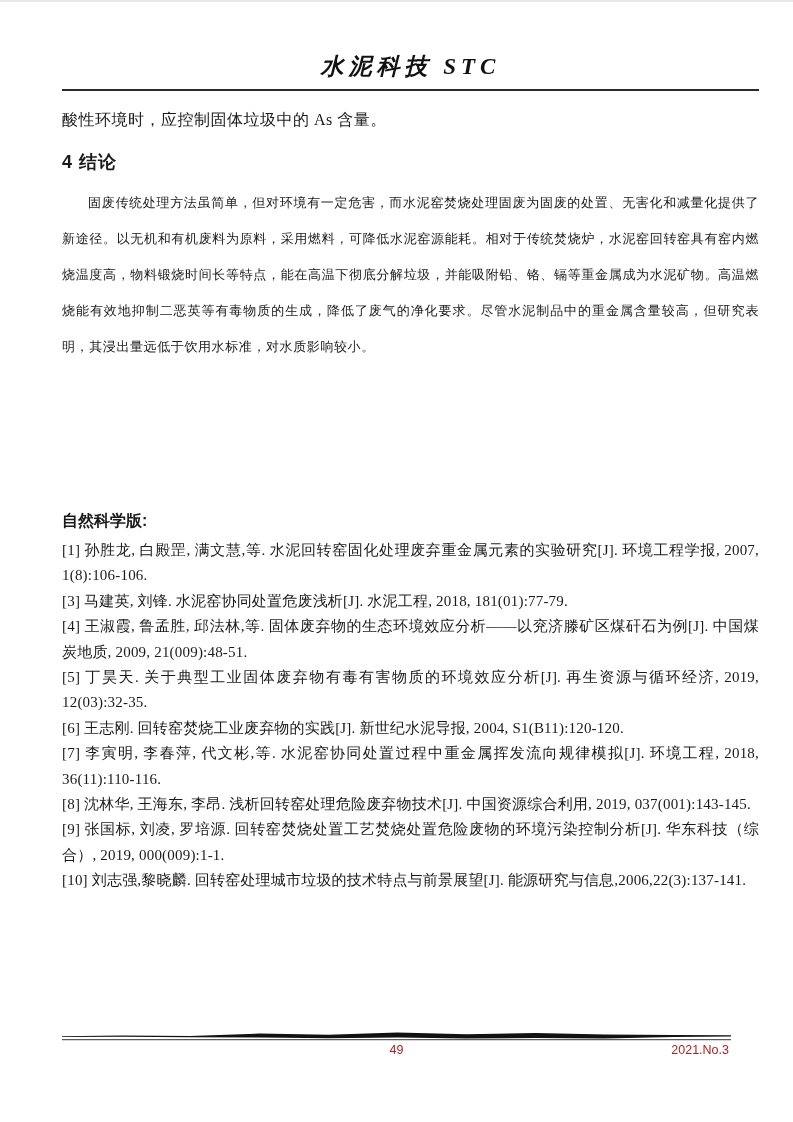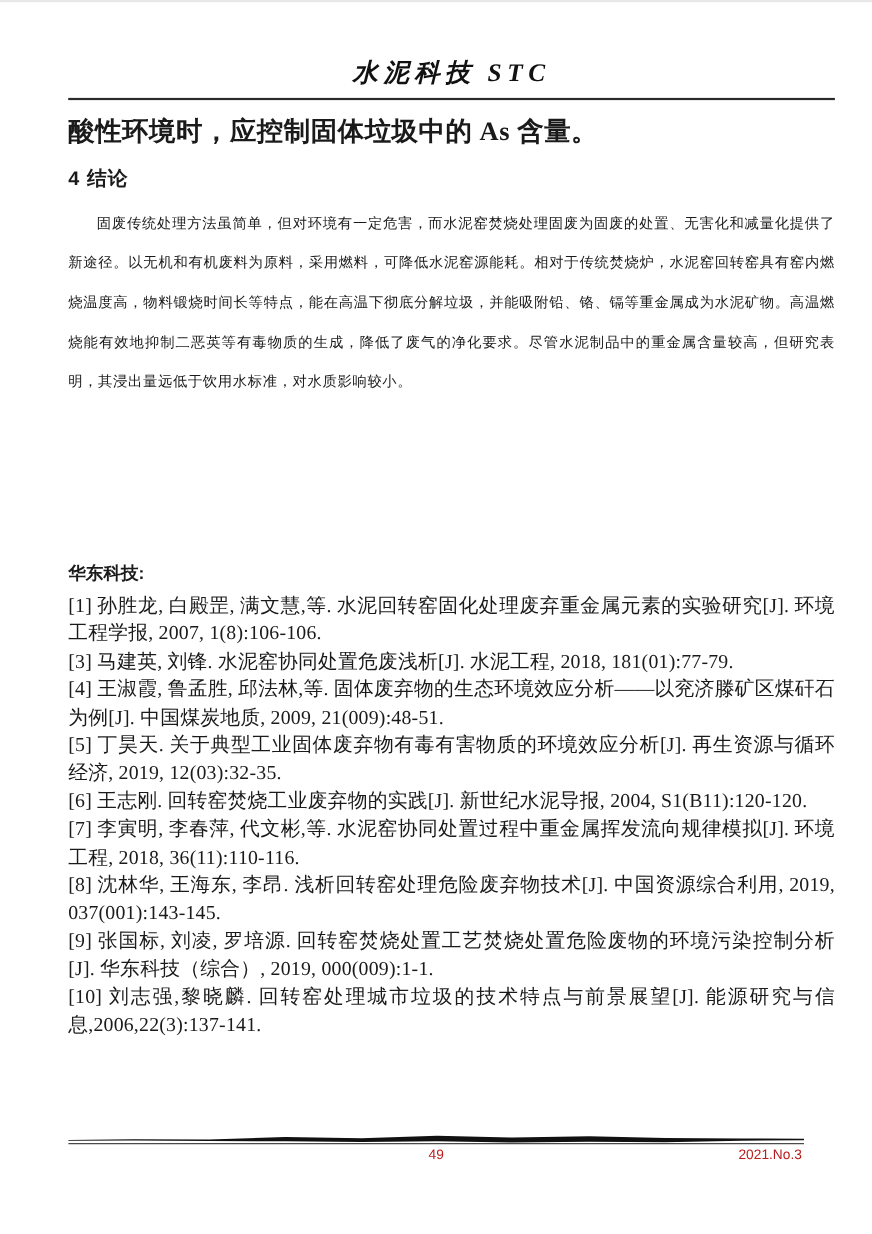--- a/index.html
+++ b/index.html
@@ -29,24 +29,23 @@
     line-height: 30px;
     color: #111;
   }
   .header-rule {
     margin-top: 7px;
     border-bottom: 2px solid #2a2a2a;
   }
   
   .lead-para {
     margin: 15px 0 0 0;
-    font-size: 24px;
+    font-size: 16px;
     line-height: 28px;
     letter-spacing: 0.5px;
-    font-weight: bold;
   }
   .section-heading {
     margin: 16px 0 0 0;
     font-size: 18px;
     font-weight: bold;
     font-family: "Liberation Sans", "DejaVu Sans", sans-serif;
     letter-spacing: 1px;
   }
   .body-para {
     margin: 11px 0 0 0;
@@ -61,21 +60,21 @@
     margin-top: 146px;
   }
   .ref-heading {
     margin: 0 0 6px 0;
     font-size: 16px;
     font-weight: bold;
     font-family: "Liberation Sans", "DejaVu Sans", sans-serif;
   }
   .ref-item {
     margin: 0;
-    font-size: 18px;
+    font-size: 15px;
     line-height: 25.4px;
     text-align: justify;
     letter-spacing: 0.2px;
   }
   
   .footer {
     position: absolute;
     left: 62px;
     right: 62px;
     top: 1028px;
@@ -116,21 +115,21 @@
   </header>
 
   <main>
     <p class="lead-para">酸性环境时，应控制固体垃圾中的 As 含量。</p>
 
     <h2 class="section-heading">4 结论</h2>
 
     <p class="body-para">固废传统处理方法虽简单，但对环境有一定危害，而水泥窑焚烧处理固废为固废的处置、无害化和减量化提供了新途径。以无机和有机废料为原料，采用燃料，可降低水泥窑源能耗。相对于传统焚烧炉，水泥窑回转窑具有窑内燃烧温度高，物料锻烧时间长等特点，能在高温下彻底分解垃圾，并能吸附铅、铬、镉等重金属成为水泥矿物。高温燃烧能有效地抑制二恶英等有毒物质的生成，降低了废气的净化要求。尽管水泥制品中的重金属含量较高，但研究表明，其浸出量远低于饮用水标准，对水质影响较小。</p>
 
     <section class="references">
-      <h3 class="ref-heading">华东科技:</h3>
+      <h3 class="ref-heading">自然科学版:</h3>
       <p class="ref-item">[1] 孙胜龙, 白殿罡, 满文慧,等. 水泥回转窑固化处理废弃重金属元素的实验研究[J]. 环境工程学报, 2007, 1(8):106-106.</p>
       <p class="ref-item">[3] 马建英, 刘锋. 水泥窑协同处置危废浅析[J]. 水泥工程, 2018, 181(01):77-79.</p>
       <p class="ref-item">[4] 王淑霞, 鲁孟胜, 邱法林,等. 固体废弃物的生态环境效应分析——以兖济滕矿区煤矸石为例[J]. 中国煤炭地质, 2009, 21(009):48-51.</p>
       <p class="ref-item">[5] 丁昊天. 关于典型工业固体废弃物有毒有害物质的环境效应分析[J]. 再生资源与循环经济, 2019, 12(03):32-35.</p>
       <p class="ref-item">[6] 王志刚. 回转窑焚烧工业废弃物的实践[J]. 新世纪水泥导报, 2004, S1(B11):120-120.</p>
       <p class="ref-item">[7] 李寅明, 李春萍, 代文彬,等. 水泥窑协同处置过程中重金属挥发流向规律模拟[J]. 环境工程, 2018, 36(11):110-116.</p>
       <p class="ref-item">[8] 沈林华, 王海东, 李昂. 浅析回转窑处理危险废弃物技术[J]. 中国资源综合利用, 2019, 037(001):143-145.</p>
       <p class="ref-item">[9] 张国标, 刘凌, 罗培源. 回转窑焚烧处置工艺焚烧处置危险废物的环境污染控制分析[J]. 华东科技（综合）, 2019, 000(009):1-1.</p>
       <p class="ref-item">[10] 刘志强,黎晓麟. 回转窑处理城市垃圾的技术特点与前景展望[J]. 能源研究与信息,2006,22(3):137-141.</p>
     </section>

